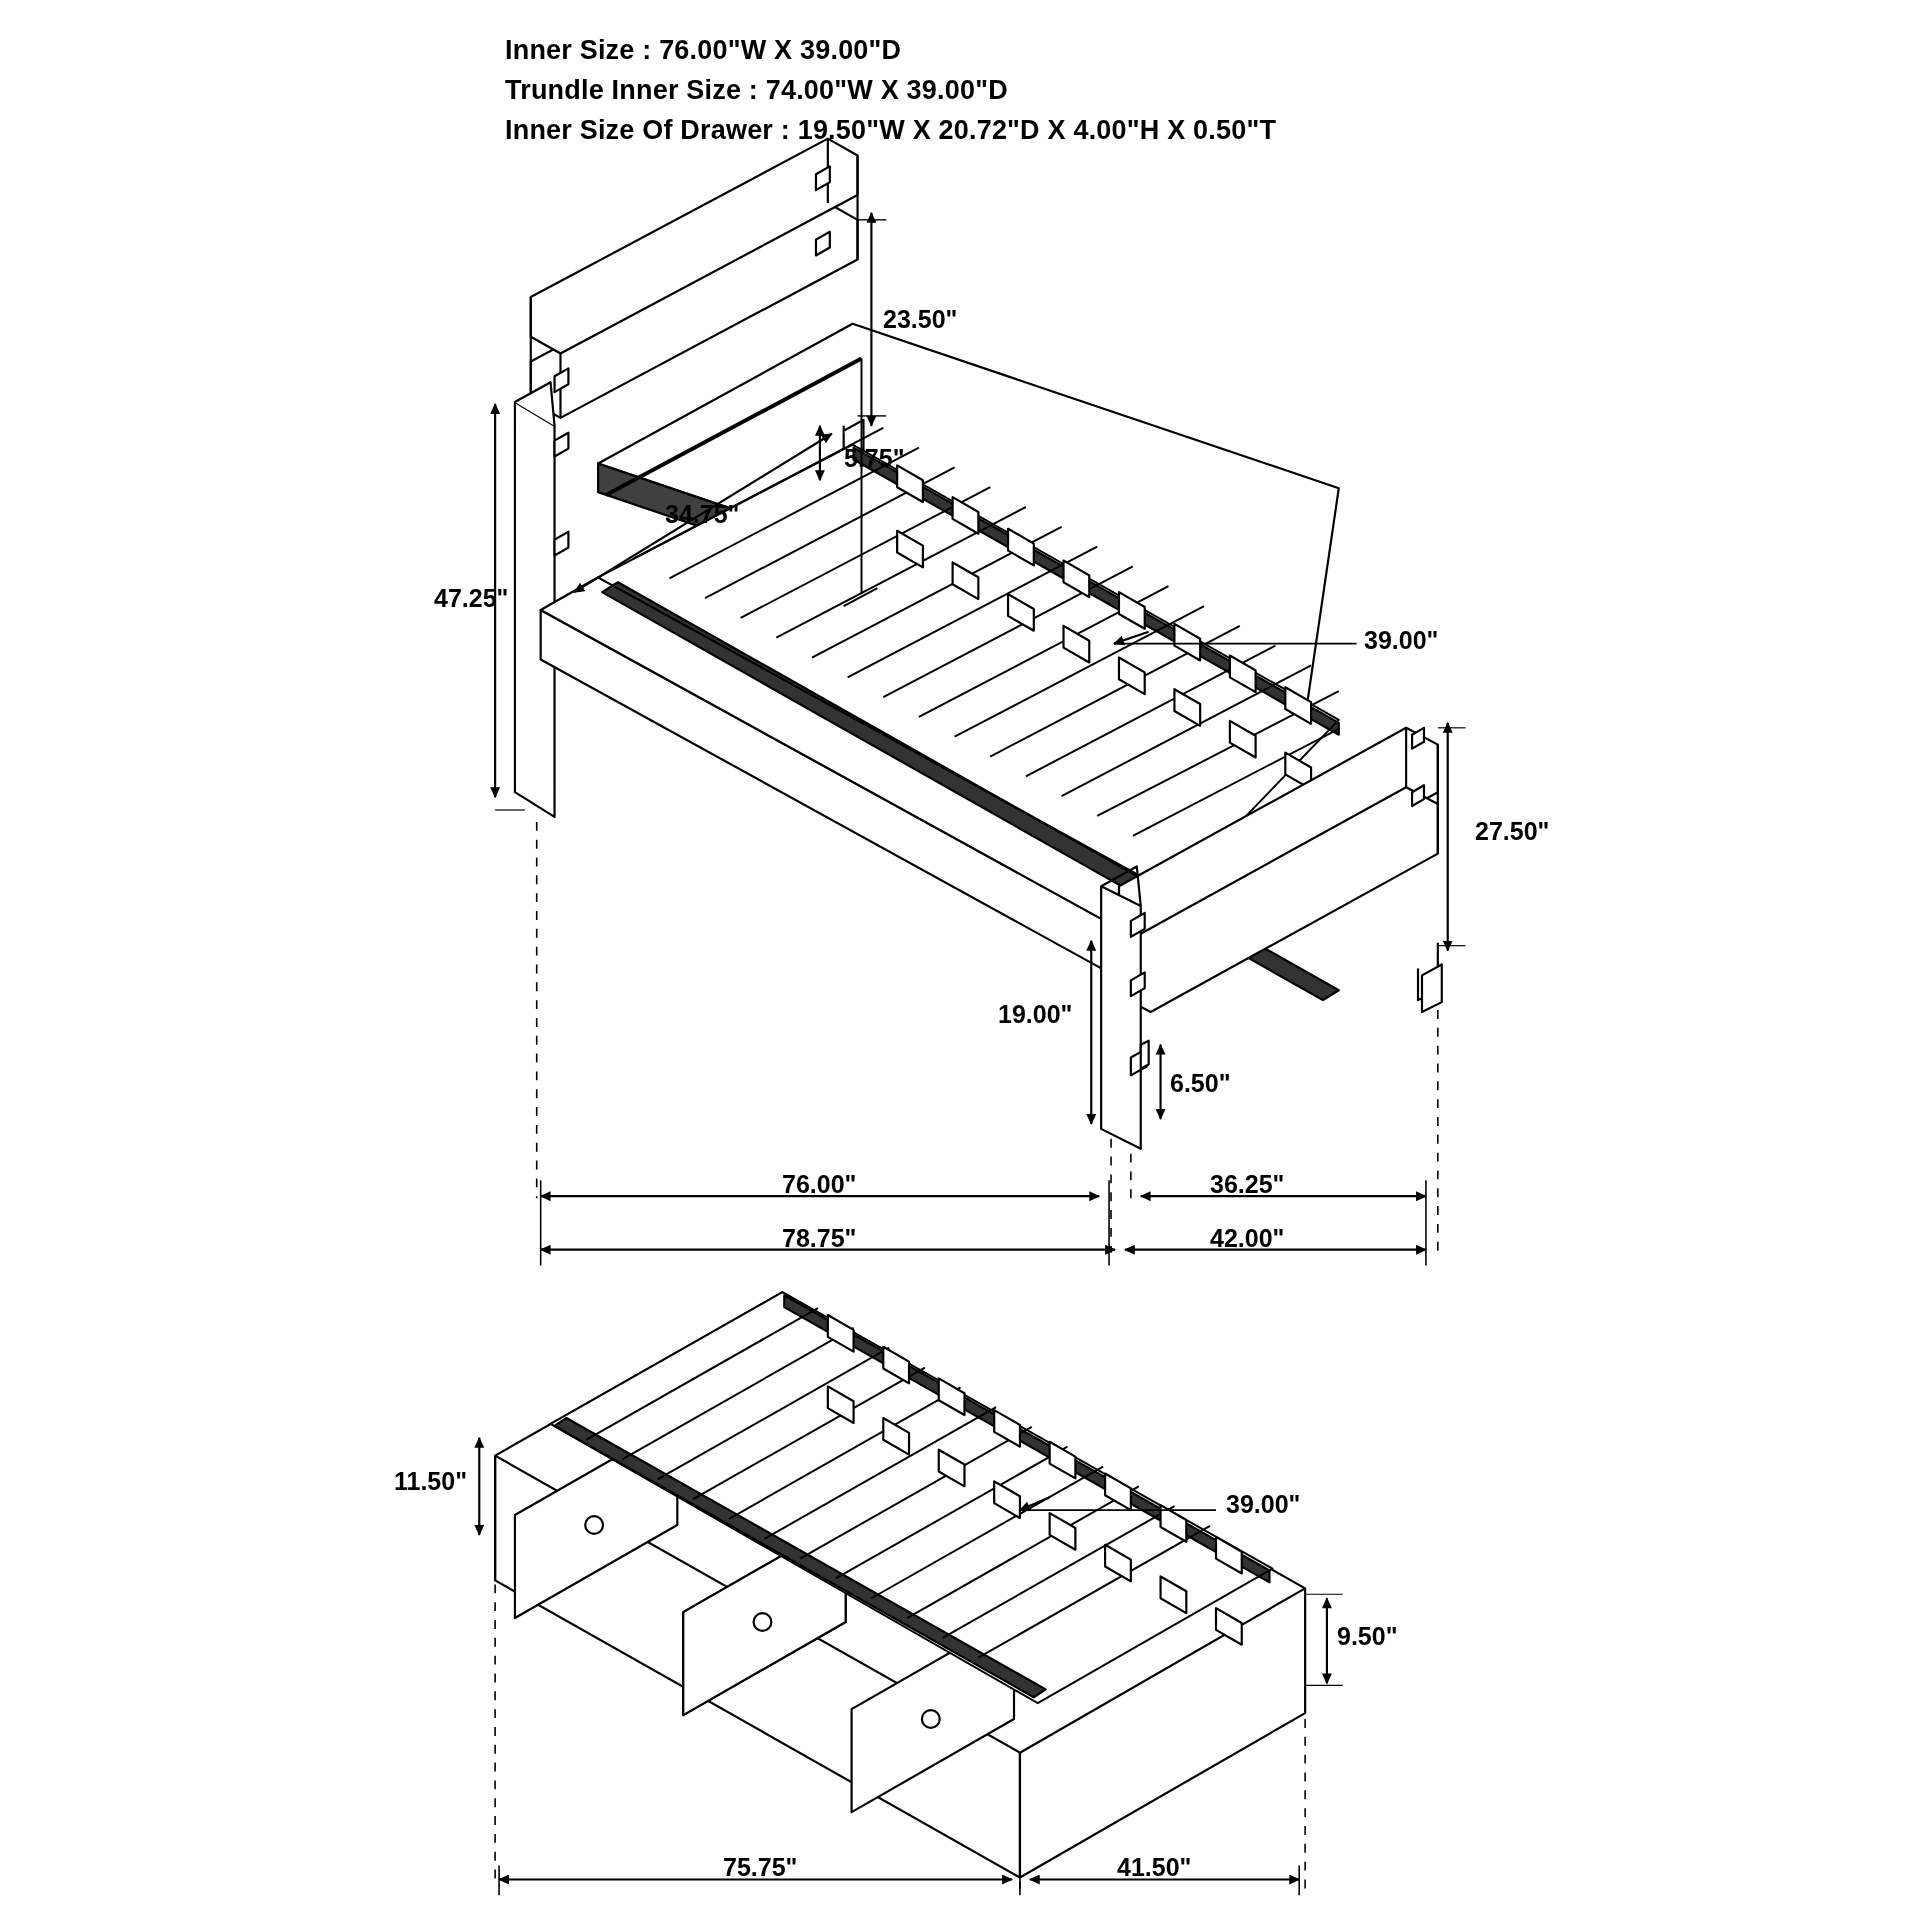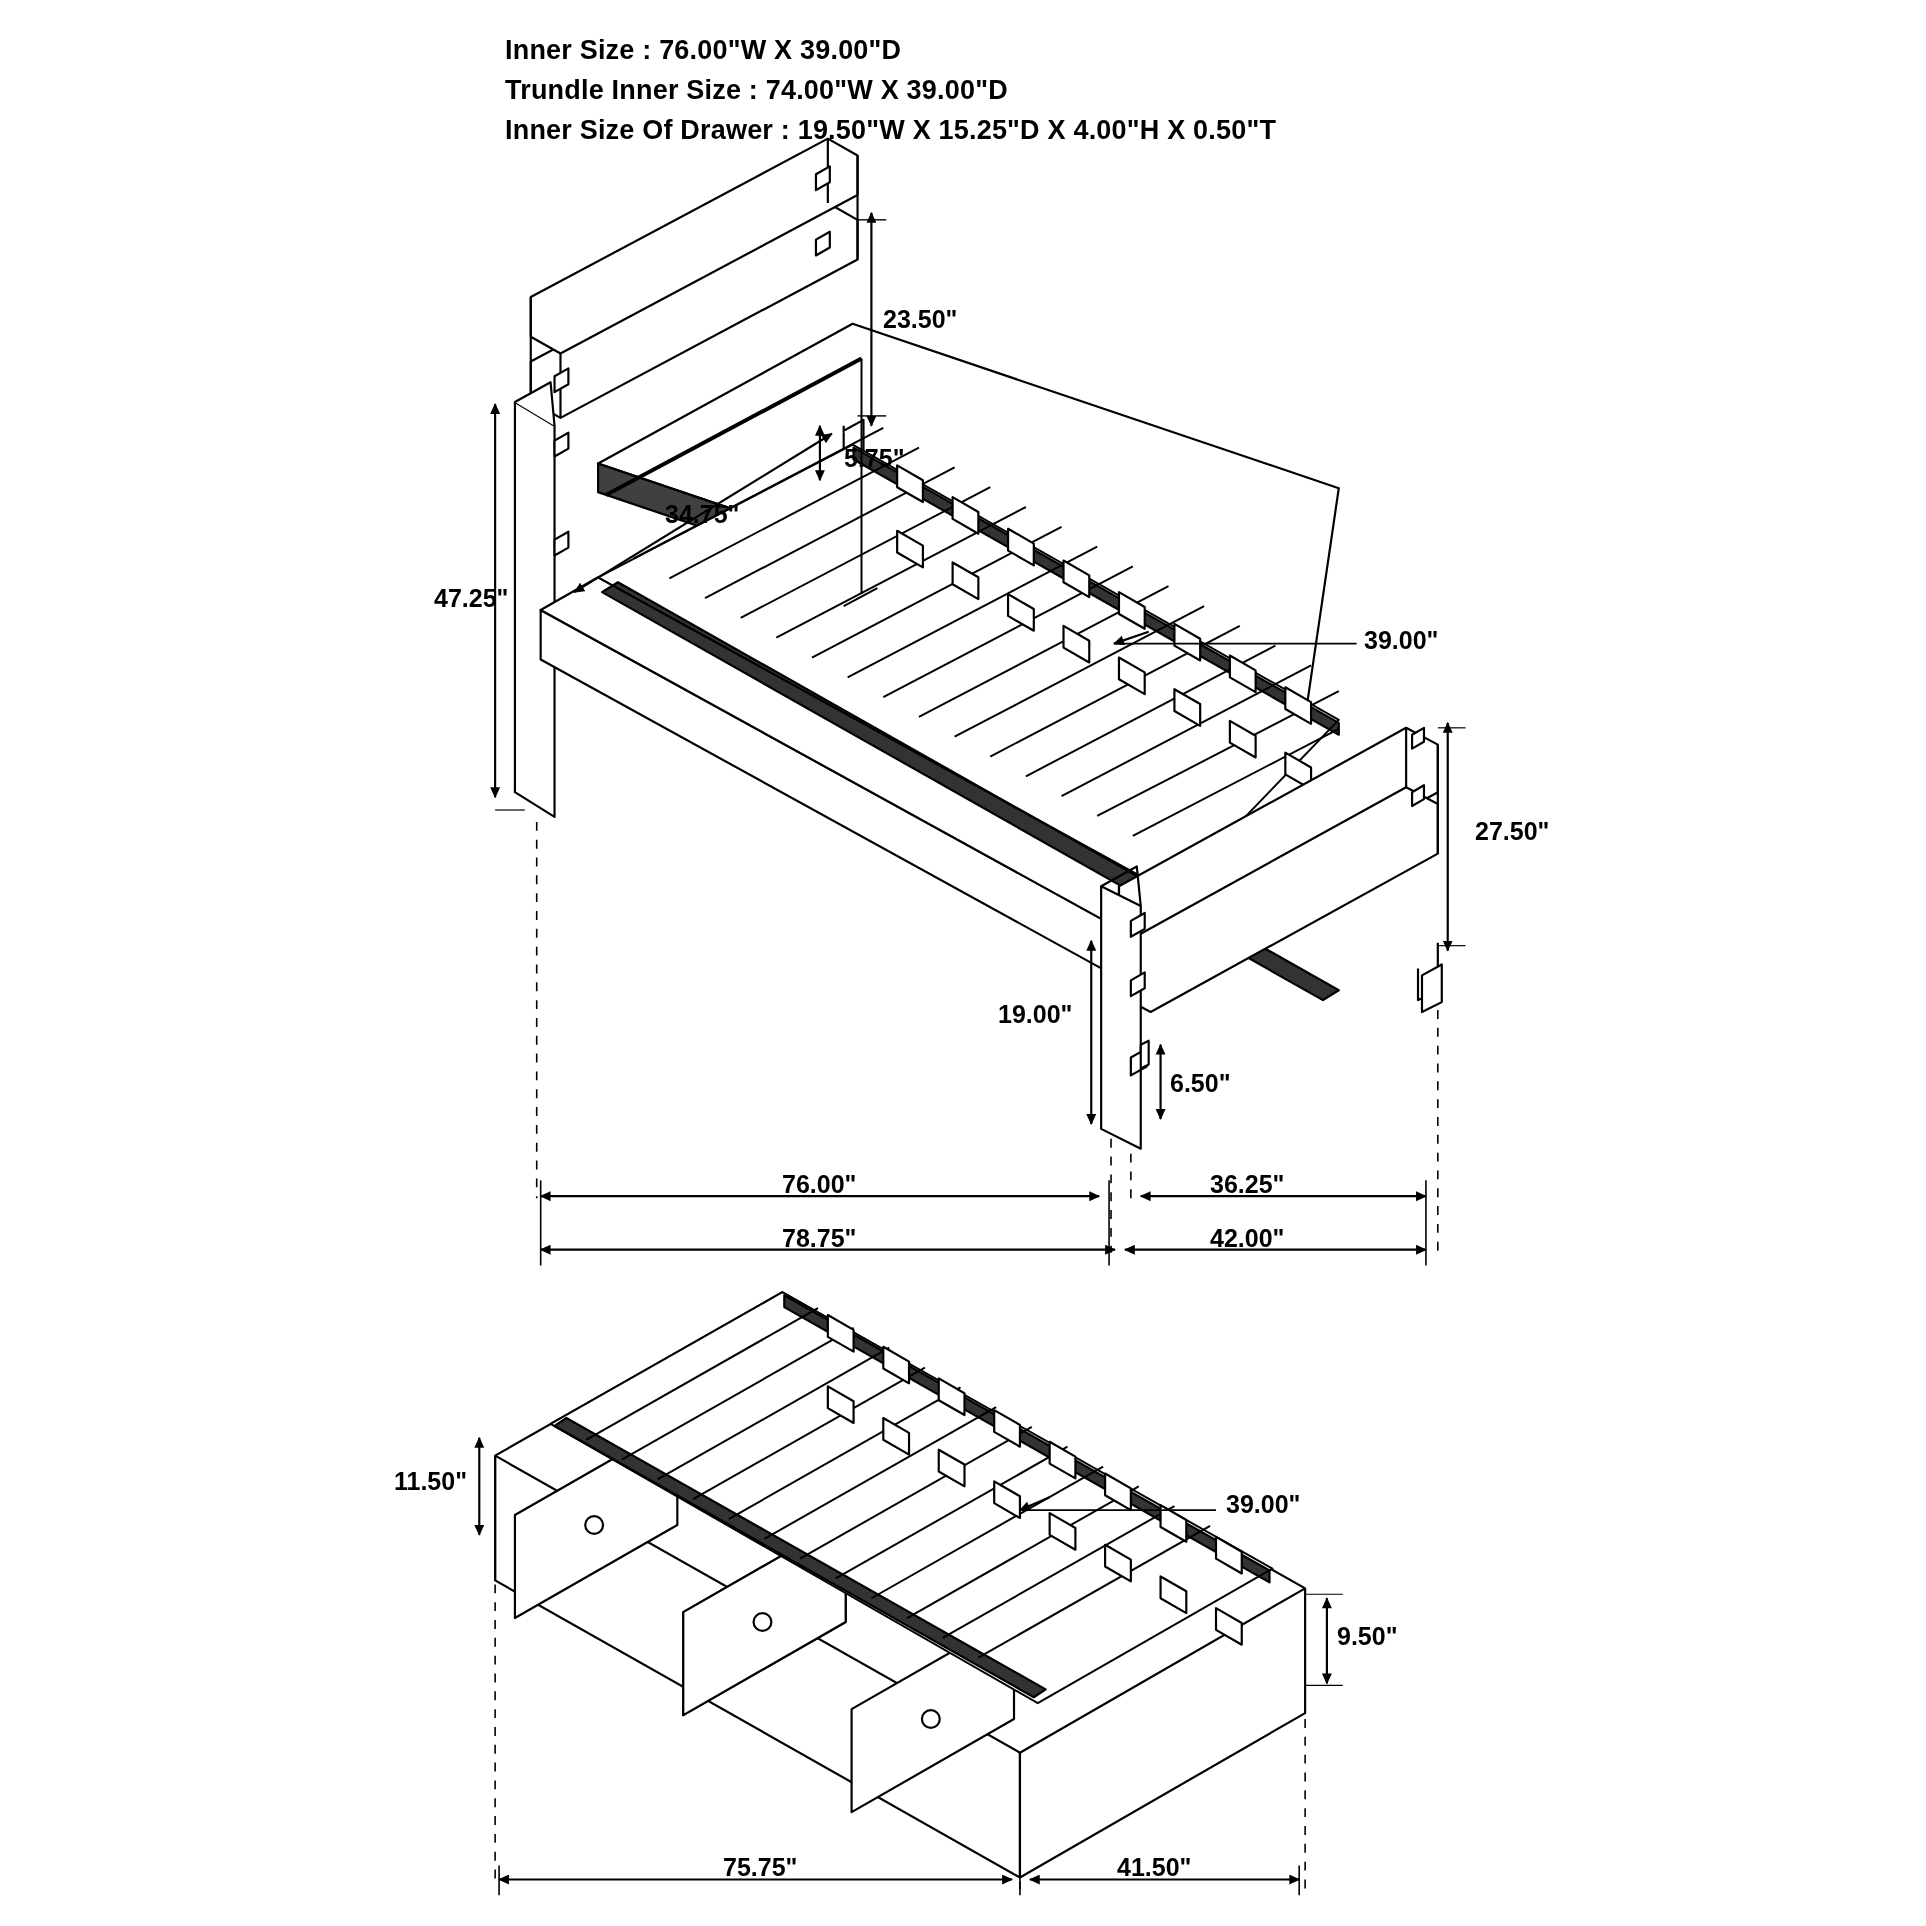--- a/index.html
+++ b/index.html
@@ -11,21 +11,21 @@
   .dimlabel{position:absolute;font-size:25px;font-weight:bold;white-space:nowrap;}
 </style>
 </head>
 <body>
 
 <div id="stage">
 
   <div class="hdr">
     <div>Inner Size : 76.00"W X 39.00"D</div>
     <div>Trundle Inner Size : 74.00"W X 39.00"D</div>
-    <div>Inner Size Of Drawer : 19.50"W X 15.25"D X 4.00"H  X 0.50"T</div>
+    <div>Inner Size Of Drawer : 19.50"W X 20.72"D X 4.00"H  X 0.50"T</div>
   </div>
 
   <svg class="layer" viewBox="0 0 1946 1946">
     <defs>
       <marker id="ar" markerWidth="12" markerHeight="12" refX="10" refY="5" orient="auto" markerUnits="userSpaceOnUse">
         <path d="M0,0 L11,5 L0,10 z" fill="#000"></path>
       </marker>
       <marker id="arS" markerWidth="12" markerHeight="12" refX="1" refY="5" orient="auto" markerUnits="userSpaceOnUse">
         <path d="M11,0 L0,5 L11,10 z" fill="#000"></path>
       </marker>

